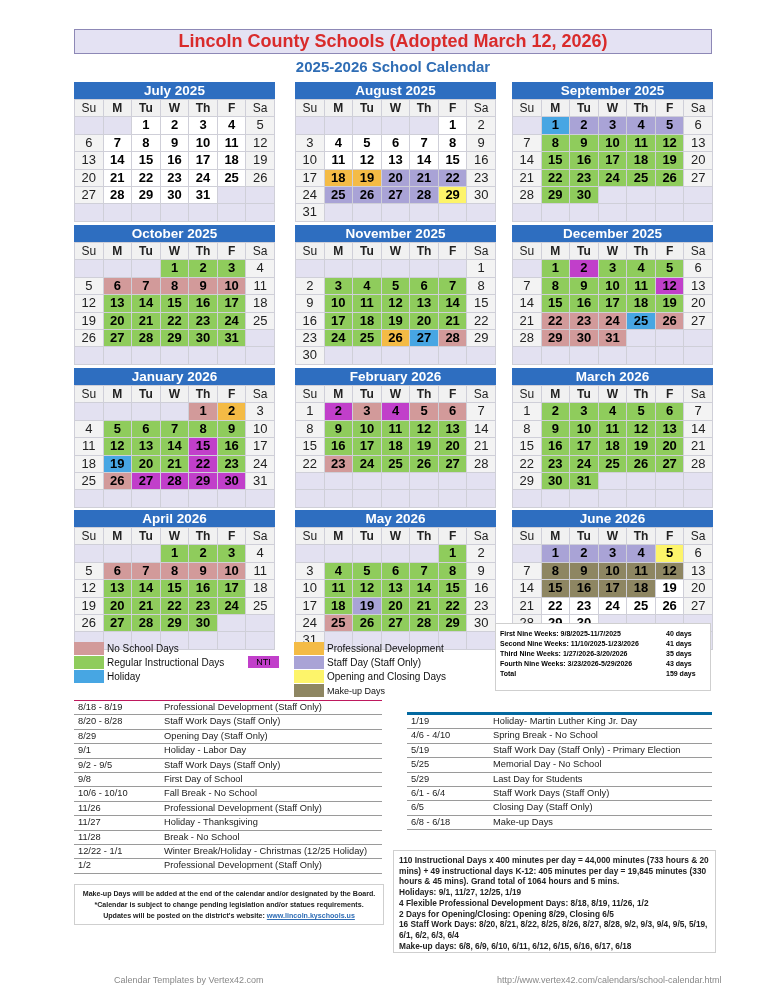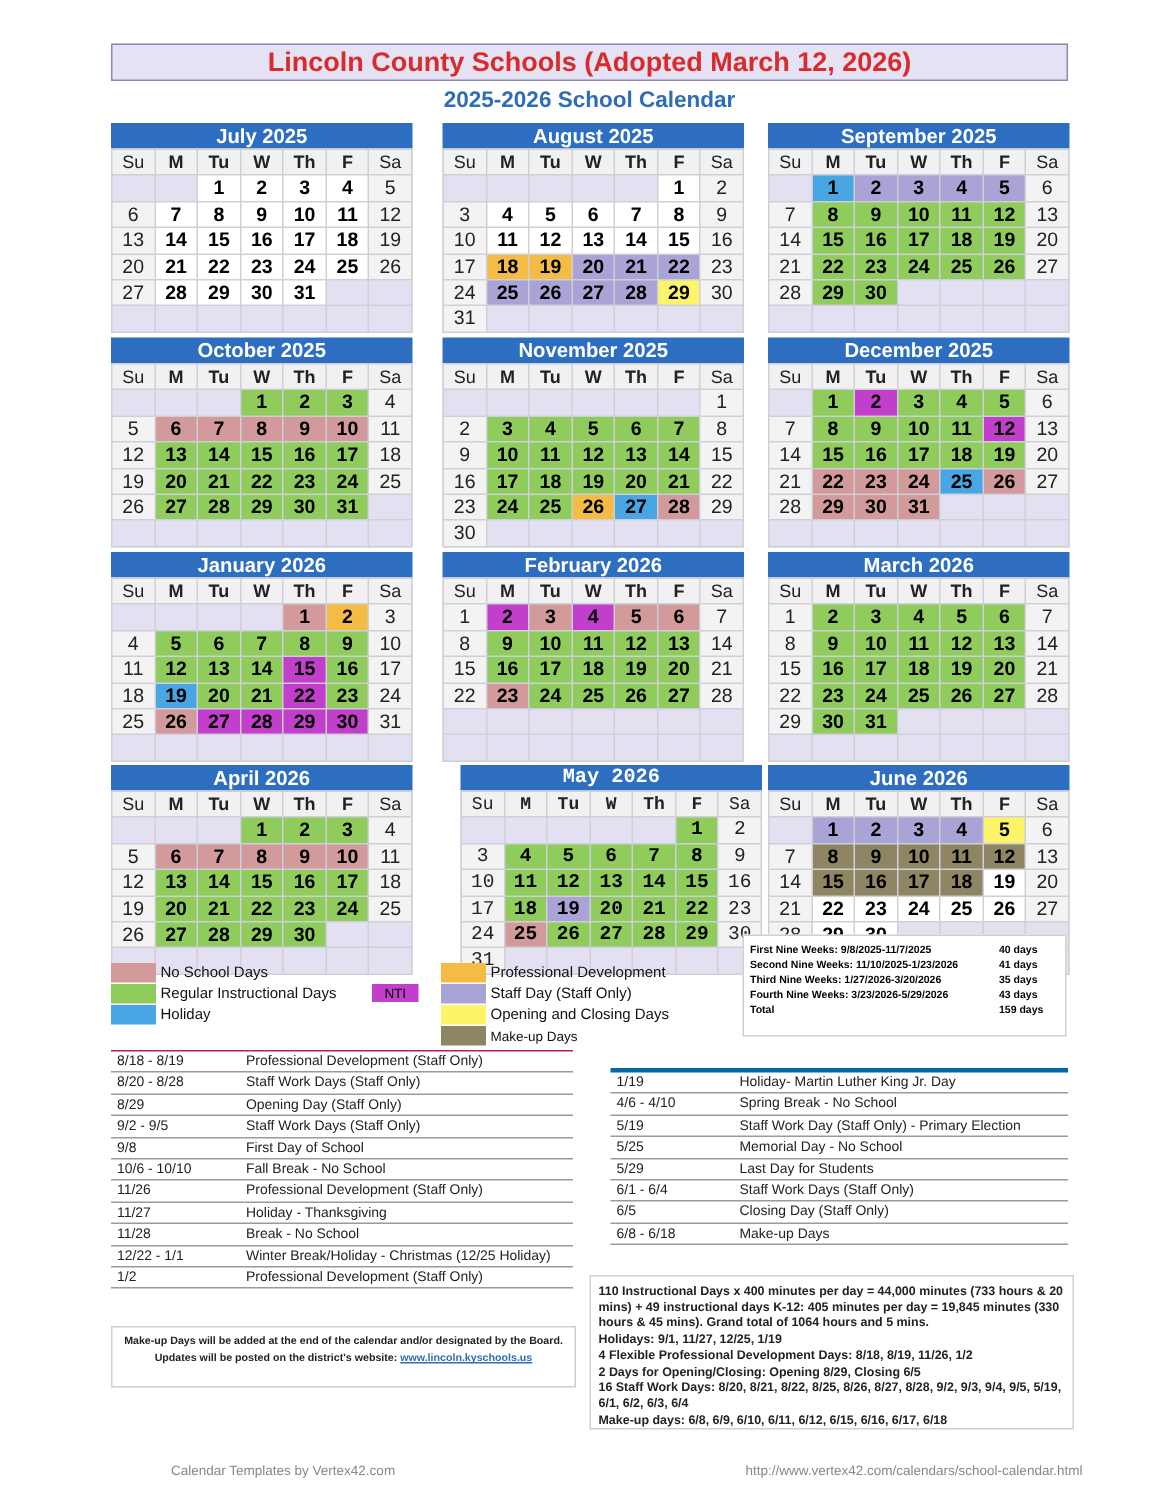--- a/index.html
+++ b/index.html
@@ -580,21 +580,21 @@
         <div class="cell empty"></div>
         <div class="cell empty"></div>
         <div class="cell empty"></div>
         <div class="cell empty"></div>
         <div class="cell empty"></div>
         <div class="cell empty"></div>
         <div class="cell empty"></div>
         <div class="cell empty"></div>
       </div>
     </div>
-    <div class="month" style="left: 307px; top: 510px; font-family: Liberation Mono, monospace;">
+    <div class="month" style="left: 295px; top: 510px;">
       <div class="month-head">May 2026</div>
       <div class="grid">
         <div class="cell dow">Su</div>
         <div class="cell dow wk">M</div>
         <div class="cell dow wk">Tu</div>
         <div class="cell dow wk">W</div>
         <div class="cell dow wk">Th</div>
         <div class="cell dow wk">F</div>
         <div class="cell dow">Sa</div>
         <div class="cell empty"></div>
@@ -758,20 +758,24 @@
     </div>
     <div class="row">
       <span class="d">8/20 - 8/28</span>
       <span>Staff Work Days (Staff Only)</span>
     </div>
     <div class="row">
       <span class="d">8/29</span>
       <span>Opening Day (Staff Only)</span>
     </div>
     <div class="row">
+      <span class="d">9/1</span>
+      <span>Holiday - Labor Day</span>
+    </div>
+    <div class="row">
       <span class="d">9/2 - 9/5</span>
       <span>Staff Work Days (Staff Only)</span>
     </div>
     <div class="row">
       <span class="d">9/8</span>
       <span>First Day of School</span>
     </div>
     <div class="row">
       <span class="d">10/6 - 10/10</span>
       <span>Fall Break - No School</span>
@@ -836,17 +840,18 @@
     <div>110 Instructional Days x 400 minutes per day = 44,000 minutes (733 hours &amp; 20 mins) + 49 instructional days K-12:  405 minutes per day =  19,845 minutes (330 hours &amp; 45 mins).  Grand total of 1064 hours and 5 mins.</div>
     <div>Holidays: 9/1, 11/27,  12/25, 1/19</div>
     <div>4 Flexible Professional Development Days: 8/18, 8/19, 11/26, 1/2</div>
     <div>2 Days for Opening/Closing: Opening 8/29, Closing 6/5</div>
     <div>16 Staff Work Days: 8/20, 8/21, 8/22, 8/25, 8/26, 8/27, 8/28, 9/2, 9/3, 9/4, 9/5, 5/19, 6/1, 6/2, 6/3, 6/4</div>
     <div>Make-up days:  6/8, 6/9, 6/10, 6/11, 6/12, 6/15, 6/16, 6/17, 6/18</div>
   </div>
 
 <div class="makeup-box">
   <div>Make-up Days will be added at the end of the calendar and/or designated by the Board.</div>
+  <div>*Calendar is subject to change pending legislation and/or statues requirements.</div>
   <div><span>Updates will be posted on the district's website: </span><a>www.lincoln.kyschools.us</a></div>
 </div>
 
 <div class="footer" style="left:70px;margin-left:44px;">Calendar Templates by Vertex42.com</div>
 <div class="footer" style="left:497px;">http://www.vertex42.com/calendars/school-calendar.html</div>
 
 </body></html>

